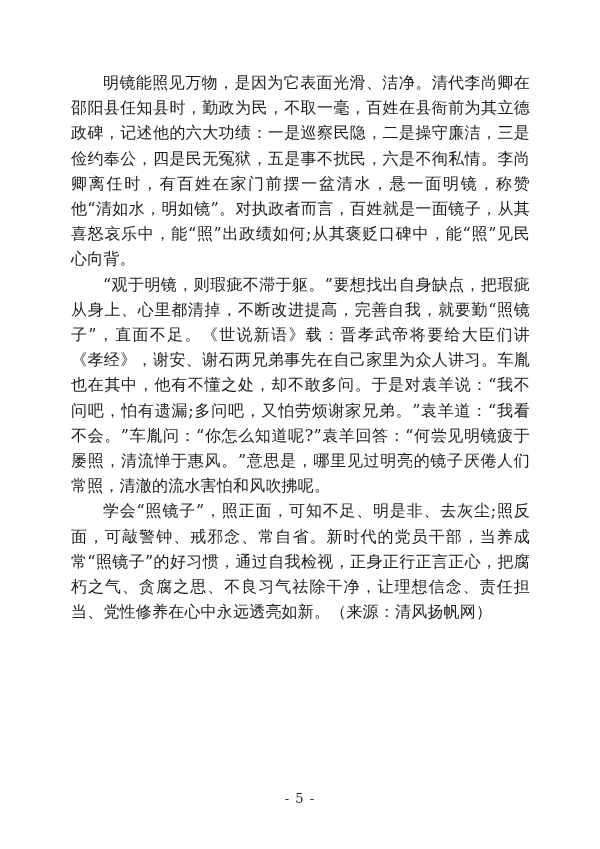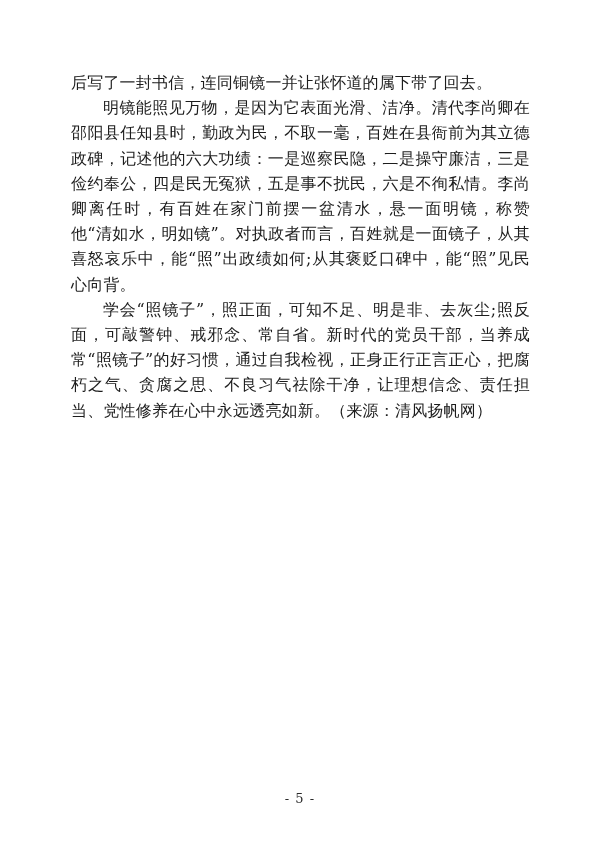--- a/index.html
+++ b/index.html
@@ -45,18 +45,18 @@
     font-size: 13px;
     letter-spacing: 1px;
     color: #2a2a2a;
   }
 </style>
 </head>
 <body>
 
 <div class="page">
   <div class="text-block">
-    <p class="para continuation">后写了一封书信，连同铜镜一并让张怀道的属下带了回去。</p>
     <p class="para">明镜能照见万物，是因为它表面光滑、洁净。清代李尚卿在邵阳县任知县时，勤政为民，不取一毫，百姓在县衙前为其立德政碑，记述他的六大功绩：一是巡察民隐，二是操守廉洁，三是俭约奉公，四是民无冤狱，五是事不扰民，六是不徇私情。李尚卿离任时，有百姓在家门前摆一盆清水，悬一面明镜，称赞他“清如水，明如镜”。对执政者而言，百姓就是一面镜子，从其喜怒哀乐中，能“照”出政绩如何;从其褒贬口碑中，能“照”见民心向背。</p>
+    <p class="para">“观于明镜，则瑕疵不滞于躯。”要想找出自身缺点，把瑕疵从身上、心里都清掉，不断改进提高，完善自我，就要勤“照镜子”，直面不足。《世说新语》载：晋孝武帝将要给大臣们讲《孝经》，谢安、谢石两兄弟事先在自己家里为众人讲习。车胤也在其中，他有不懂之处，却不敢多问。于是对袁羊说：“我不问吧，怕有遗漏;多问吧，又怕劳烦谢家兄弟。”袁羊道：“我看不会。”车胤问：“你怎么知道呢?”袁羊回答：“何尝见明镜疲于屡照，清流惮于惠风。”意思是，哪里见过明亮的镜子厌倦人们常照，清澈的流水害怕和风吹拂呢。</p>
     <p class="para">学会“照镜子”，照正面，可知不足、明是非、去灰尘;照反面，可敲警钟、戒邪念、常自省。新时代的党员干部，当养成常“照镜子”的好习惯，通过自我检视，正身正行正言正心，把腐朽之气、贪腐之思、不良习气祛除干净，让理想信念、责任担当、党性修养在心中永远透亮如新。（来源：清风扬帆网）</p>
   </div>
   <div class="page-number">- 5 -</div>
 </div>
 
 </body></html>

